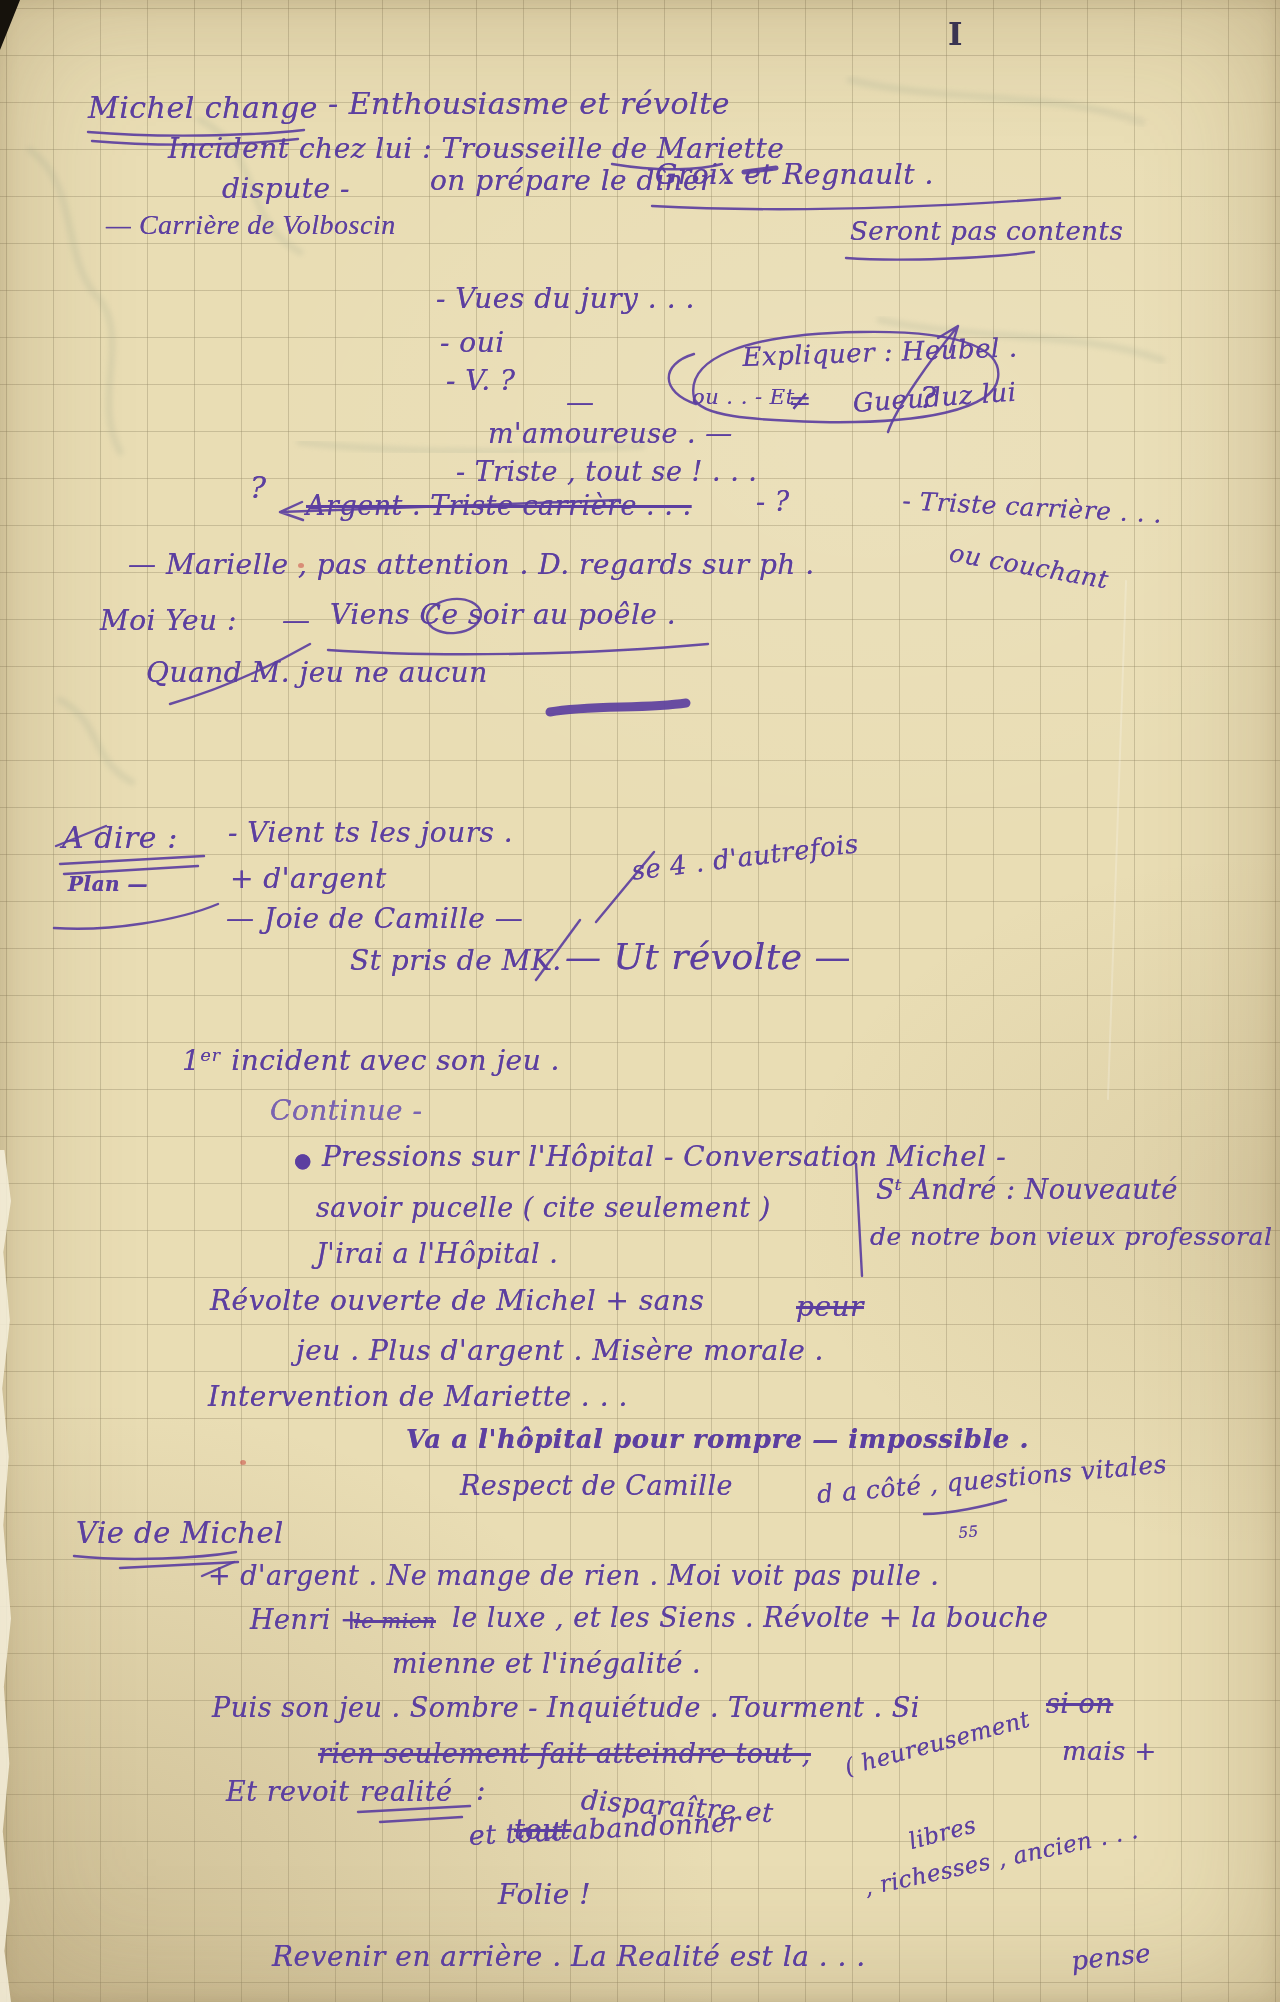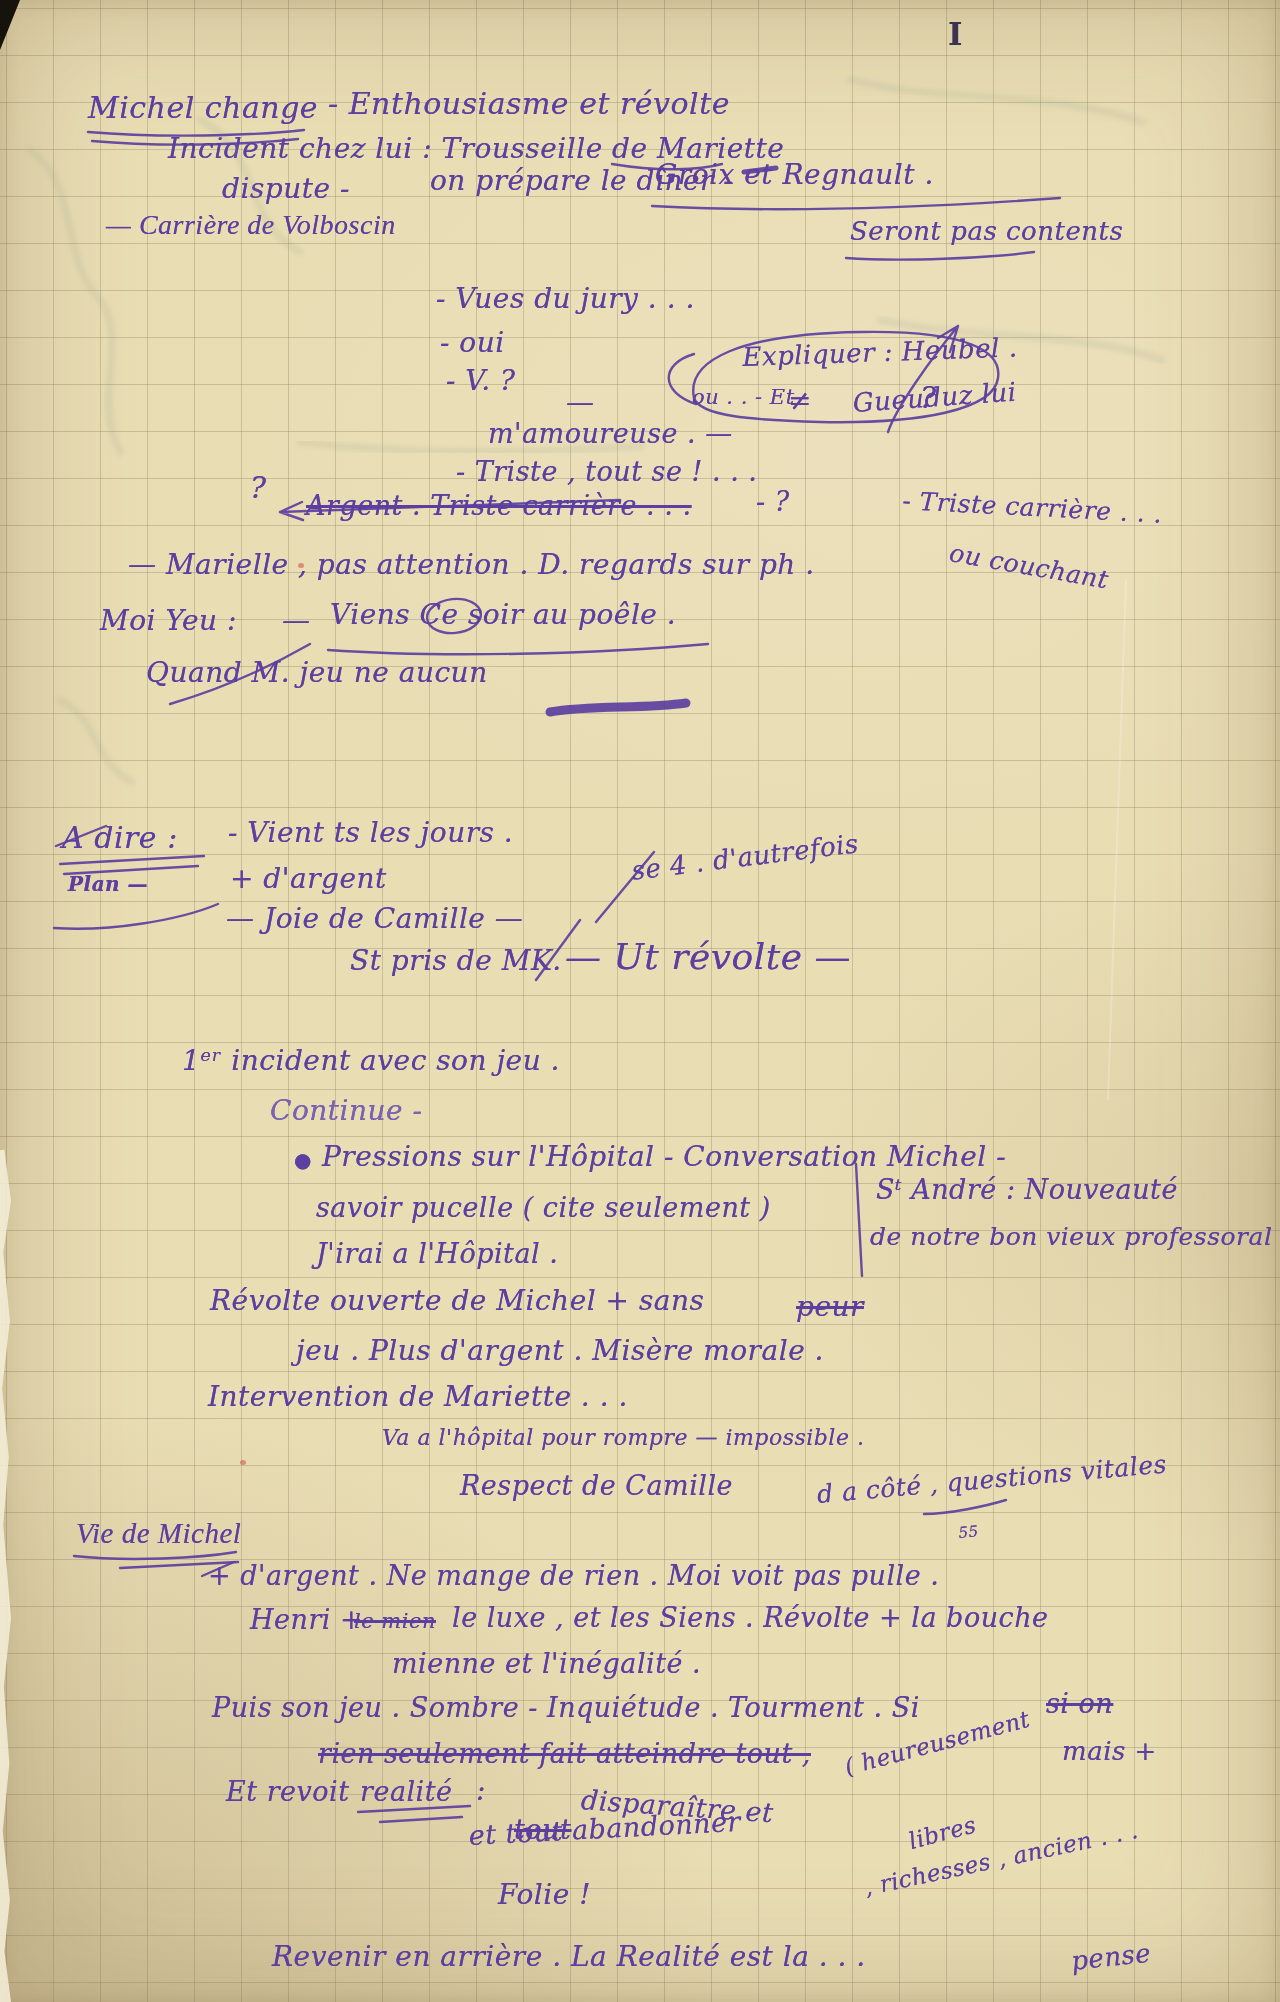--- a/index.html
+++ b/index.html
@@ -98,25 +98,25 @@
       <div class="hw" style="left: 294px; top: 1150px; font-size: 20px;">●</div>
       <div class="hw" style="left: 322px; top: 1142px; font-size: 28px;">Pressions sur l'Hôpital   -  Conversation Michel -</div>
       <div class="hw" style="left: 316px; top: 1194px; font-size: 27px;">savoir pucelle ( cite seulement )</div>
       <div class="hw" style="left: 316px; top: 1240px; font-size: 27px;">J'irai a l'Hôpital .</div>
       <div class="hw" style="left: 876px; top: 1176px; font-size: 27px;">Sᵗ André :  Nouveauté</div>
       <div class="hw" style="left: 870px; top: 1224px; font-size: 25px;">de notre bon vieux professoral .</div>
       <div class="hw" style="left: 210px; top: 1286px; font-size: 28px;">Révolte ouverte de Michel +  sans</div>
       <div class="hw strike" style="left: 796px; top: 1292px; font-size: 28px;">peur</div>
       <div class="hw" style="left: 296px; top: 1336px; font-size: 28px;">jeu .    Plus d'argent .   Misère morale .</div>
       <div class="hw" style="left: 208px; top: 1382px; font-size: 28px;">Intervention de  Mariette . . .</div>
-      <div class="hw" style="left: 382px; top: 1426px; font-size: 22px;">Va a l'hôpital pour rompre   — impossible .</div>
+      <div class="hw" style="left: 406px; top: 1426px; font-size: 26px; font-weight: bold;">Va a l'hôpital pour rompre   — impossible .</div>
       <div class="hw" style="left: 460px; top: 1472px; font-size: 27px;">Respect de Camille</div>
       <div class="hw" style="left: 816px; top: 1482px; font-size: 25px; transform: rotate(-5deg);">d a côté ,  questions vitales</div>
       <div class="hw" style="left: 958px; top: 1526px; font-size: 15px; transform: rotate(-5deg);">55</div>
-      <div class="hw" style="left: 76px; top: 1518px; font-size: 29px; font-family: Liberation Serif, serif;">Vie de Michel</div>
+      <div class="hw" style="left: 76px; top: 1518px; font-size: 29px;">Vie de Michel</div>
       <div class="hw" style="left: 208px; top: 1562px; font-size: 27px;">+  d'argent .   Ne mange de rien .   Moi voit pas pulle .</div>
       <div class="hw" style="left: 250px; top: 1606px; font-size: 27px;">Henri +</div>
       <div class="hw strike" style="left: 354px; top: 1610px; font-size: 21px;">le mien</div>
       <div class="hw" style="left: 452px; top: 1604px; font-size: 27px;">le luxe ,  et les Siens .   Révolte + la bouche</div>
       <div class="hw" style="left: 392px; top: 1650px; font-size: 27px;">mienne et l'inégalité .</div>
       <div class="hw" style="left: 212px; top: 1694px; font-size: 27px;">Puis son jeu .   Sombre -   Inquiétude .  Tourment .  Si</div>
       <div class="hw strike" style="left: 1046px; top: 1690px; font-size: 27px;">si on</div>
       <div class="hw strike" style="left: 318px; top: 1740px; font-size: 27px;">rien seulement fait atteindre tout ,</div>
       <div class="hw" style="left: 1062px; top: 1738px; font-size: 26px;">mais +</div>
       <div class="hw" style="left: 226px; top: 1778px; font-size: 27px;">Et revoit</div>

